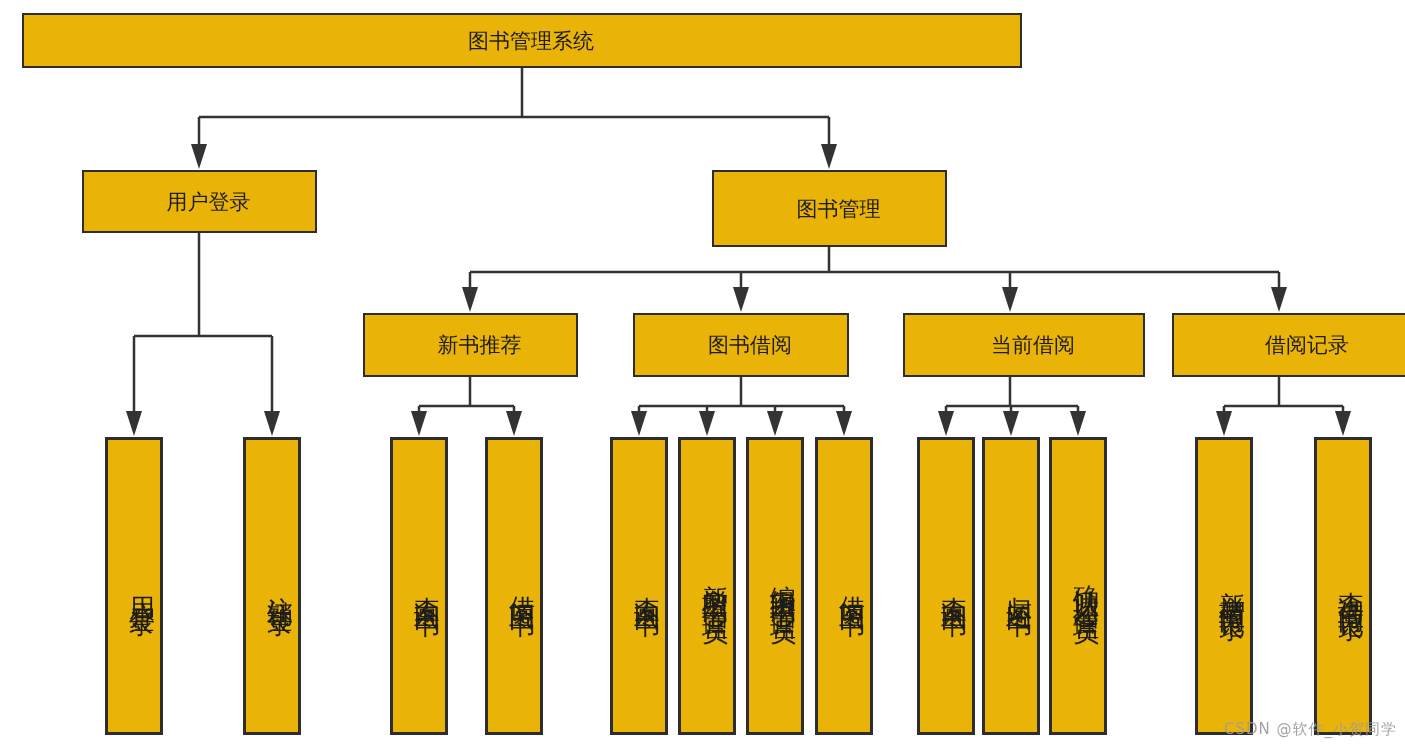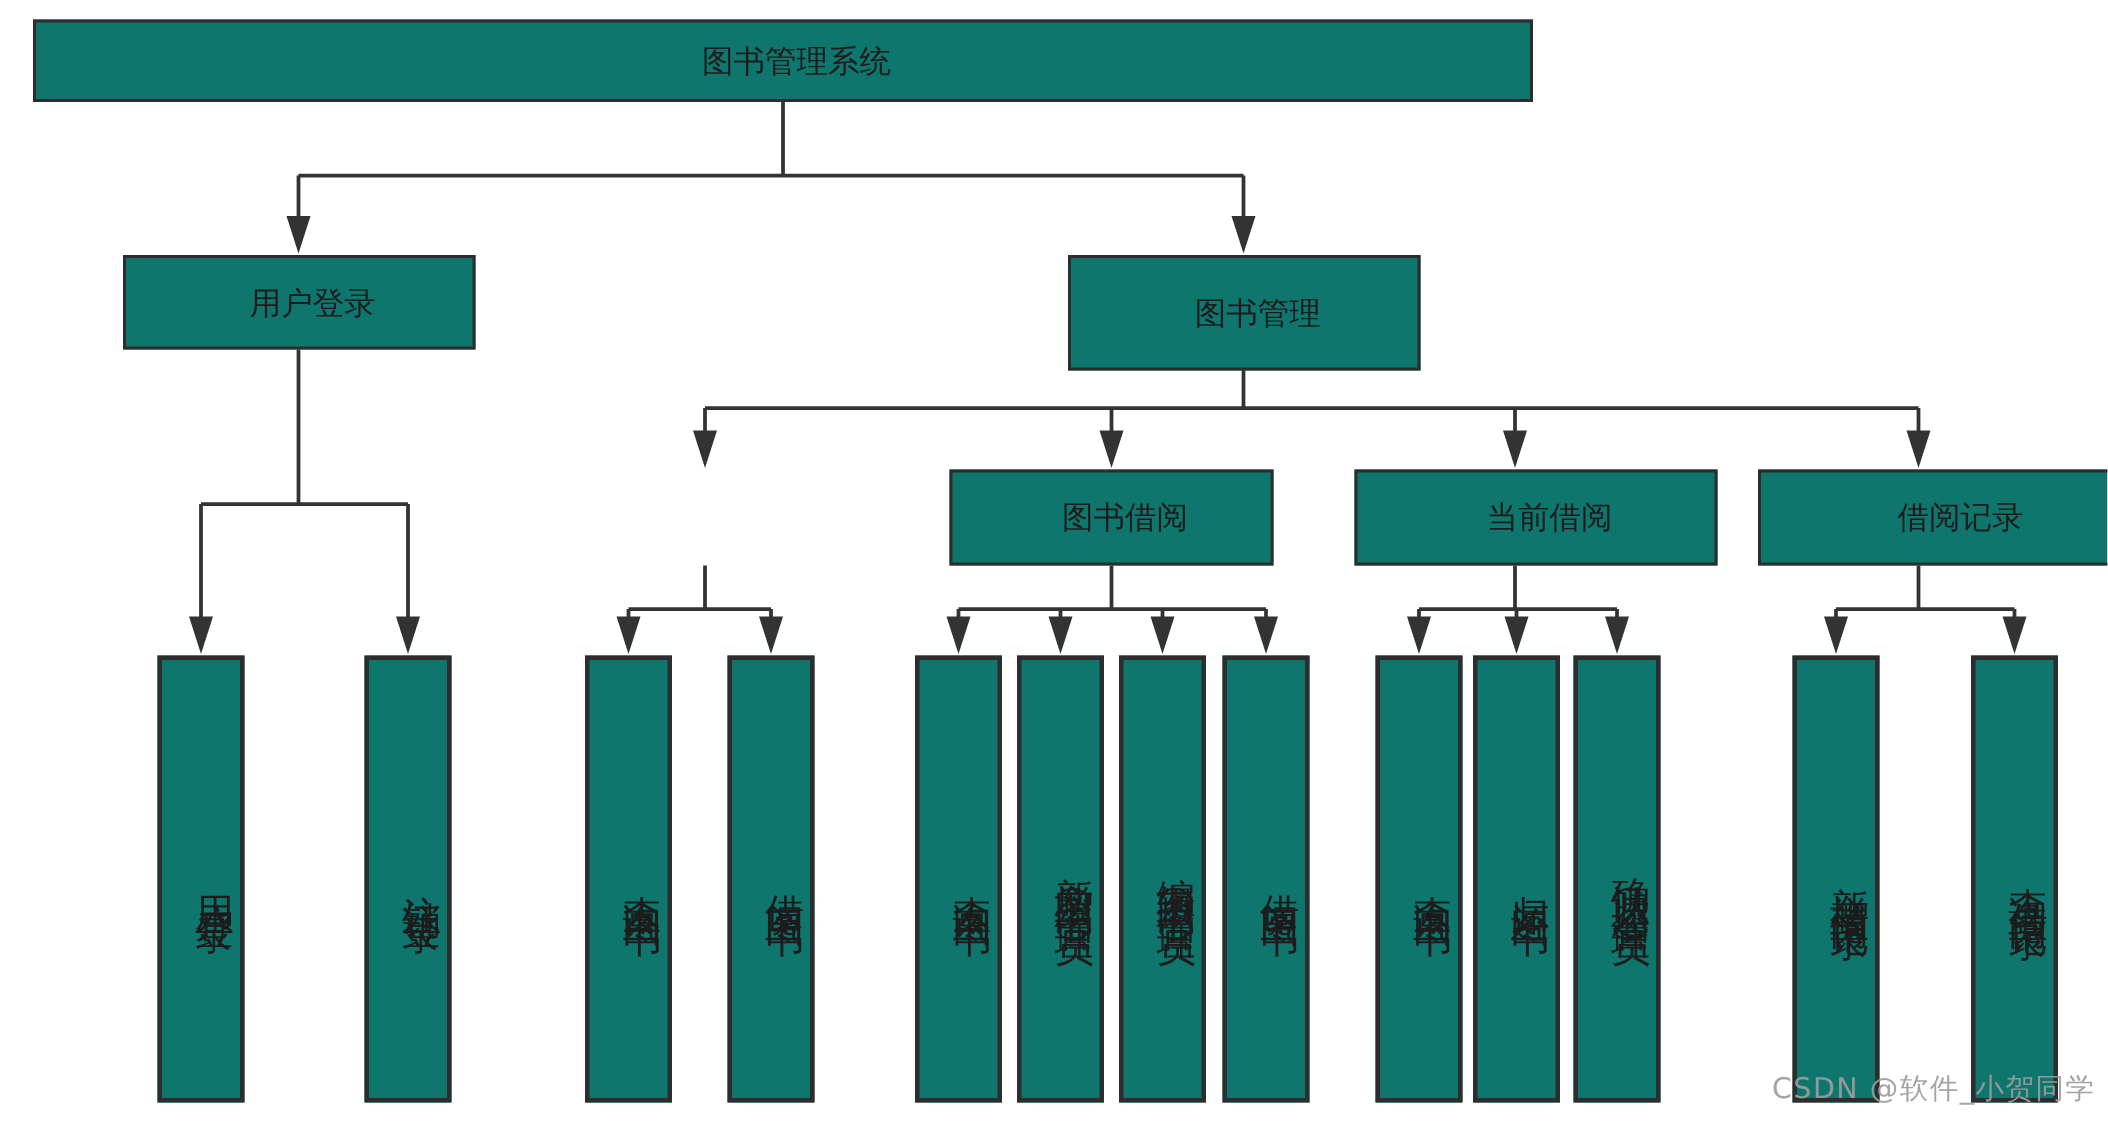--- a/index.html
+++ b/index.html
@@ -13,21 +13,21 @@
     overflow: hidden;
   }
   .connectors {
     position: absolute;
     left: 0; top: 0;
     pointer-events: none;
   }
   .node {
     position: absolute;
     box-sizing: border-box;
-    background: #0f766e;
+    background: #eab308;
     border: 2px solid #2d2d2d;
     display: flex;
     align-items: center;
     justify-content: center;
     font-size: 21px;
     color: #1c1c1c;
     white-space: nowrap;
     z-index: 2;
     padding-left: 18px;
   }
@@ -36,21 +36,21 @@
     writing-mode: vertical-rl;
     text-orientation: mixed;
     font-size: 26px;
     letter-spacing: 5px;
     white-space: normal;
   }
   .watermark {
     position: absolute;
     right: 8px;
     bottom: 8px;
-    font-size: 19px;
+    font-size: 15px;
     letter-spacing: 1px;
     color: #9d9d9d;
     opacity: 0.92;
     z-index: 3;
   }
 </style>
 </head>
 <body>
 
 <div class="canvas">
@@ -93,20 +93,21 @@
       <polygon points="1216,411 1232,411 1224,436"></polygon>
       <polygon points="1335,411 1351,411 1343,436"></polygon>
     </g>
   </svg>
 
   <div class="node" style="left:22px; top:13px; width:1000px; height:55px;">图书管理系统</div>
 
   <div class="node" style="left:82px; top:170px; width:235px; height:63px;">用户登录</div>
   <div class="node" style="left:712px; top:170px; width:235px; height:77px;">图书管理</div>
 
+  <div class="node" style="left:363px; top:313px; width:215px; height:64px;">新书推荐</div>
   <div class="node" style="left:633px; top:313px; width:216px; height:64px;">图书借阅</div>
   <div class="node" style="left:903px; top:313px; width:242px; height:64px;">当前借阅</div>
   <div class="node" style="left:1172px; top:313px; width:252px; height:64px;">借阅记录</div>
 
   <div class="node leaf" style="left:105px; top:437px; width:58px; height:298px;">用户登录</div>
   <div class="node leaf" style="left:243px; top:437px; width:58px; height:298px;">注销登录</div>
 
   <div class="node leaf" style="left:390px; top:437px; width:58px; height:298px;">查询图书</div>
   <div class="node leaf" style="left:485px; top:437px; width:58px; height:298px;">借阅图书</div>
 

